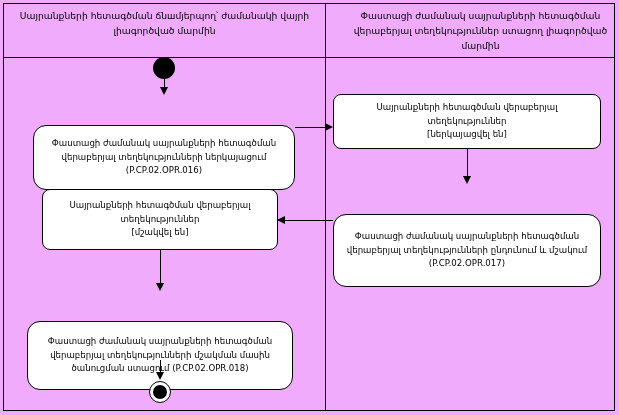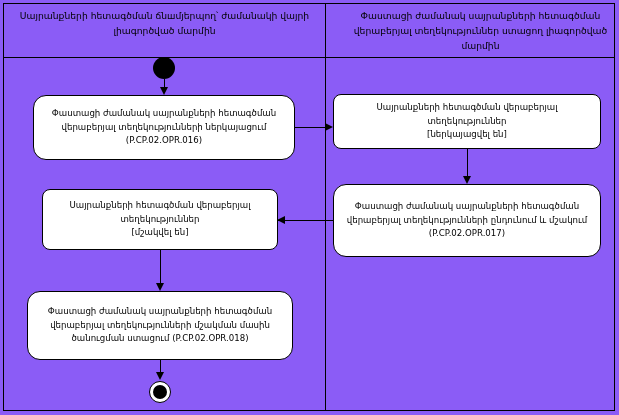--- a/index.html
+++ b/index.html
@@ -7,21 +7,21 @@
     padding: 0;
     background: #ffffff;
   }
   body {
     font-family: "DejaVu Sans", sans-serif;
   }
   #canvas {
     position: relative;
     width: 619px;
     height: 415px;
-    background: #8b5cf6;
+    background: #f0abfc;
     overflow: hidden;
   }
   .frame {
     position: absolute;
     left: 3px;
     top: 3px;
     width: 612px;
     height: 408px;
     border: 1px solid #000000;
     box-sizing: border-box;
@@ -76,20 +76,21 @@
     align-items: center;
     justify-content: center;
     text-align: center;
     font-size: 8.6px;
     line-height: 13.5px;
     color: #000000;
     padding: 2px 6px;
   }
   .node.rounded {
     border-radius: 13px;
+    margin-top: 30px;
   }
   .node.rect {
     border-radius: 8px;
   }
   .start-node {
     position: absolute;
     width: 22px;
     height: 22px;
     border-radius: 50%;
     background: #000000;

